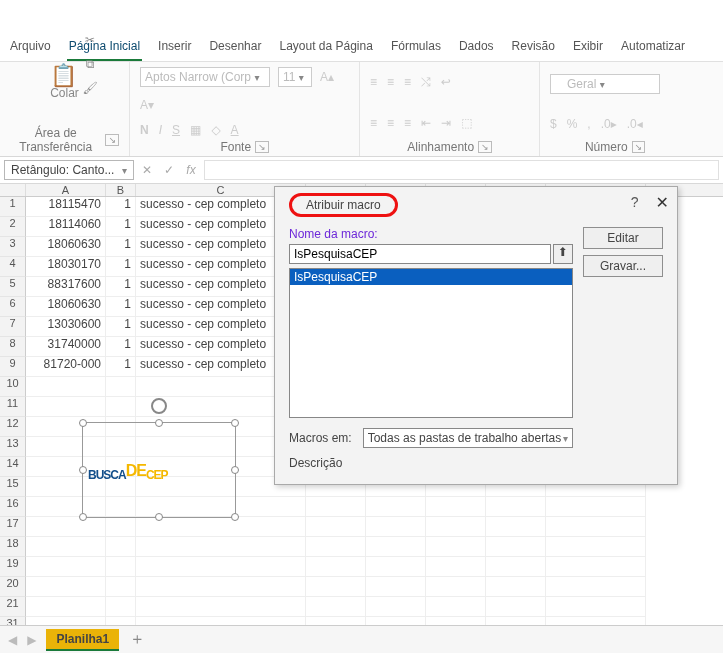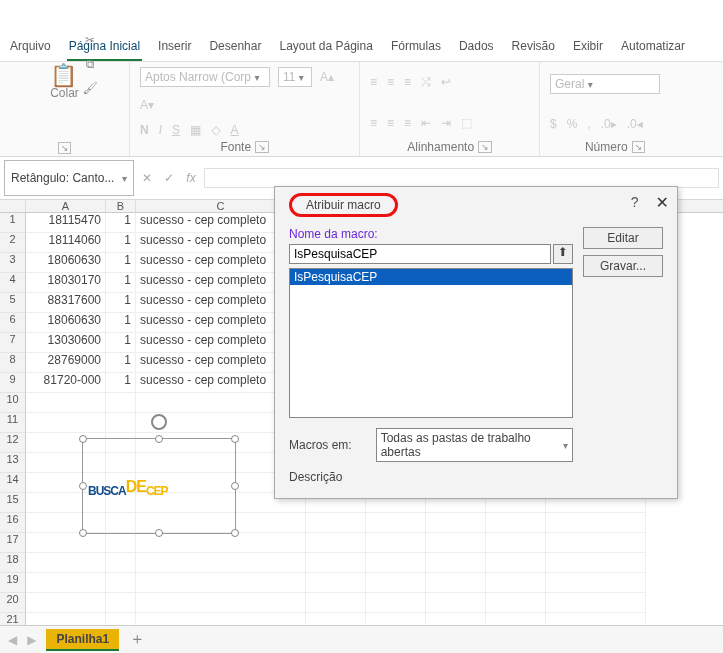--- a/index.html
+++ b/index.html
@@ -9,25 +9,25 @@
   .ribbon-tabs { display: flex; gap: 14px; padding: 4px 8px 0 8px; border-bottom: 1px solid #e0e0e0; }
   .ribbon-tabs span { padding: 4px 2px 6px 2px; cursor: pointer; color: #555; margin-top: 31px; }
   .ribbon-tabs .active { color: #0c4a6e; border-bottom: 2px solid #1a7a3a; }
   .ribbon-body { display: flex; background: #fafafa; border-bottom: 1px solid #d8d8d8; height: 95px; }
   .rgroup { border-right: 1px solid #e4e4e4; padding: 4px 10px 2px 10px; display: flex; flex-direction: column; justify-content: space-between; }
   .rgroup .label { text-align: center; color: #777; font-size: 11px; padding-top: 2px; display:flex; justify-content:center; align-items:center; gap:4px;}
   .rgroup .content { display:flex; align-items:center; gap:8px; flex:1; color:#b9b9b9; }
   .btn-ico { width:20px; height:20px; display:inline-flex; align-items:center; justify-content:center; color:#888; }
   .font-select { border:1px solid #ccc; color:#bbb; padding:2px 4px; width:130px; background:#fff;}
   .small-select { border:1px solid #ccc; color:#bbb; padding:2px 4px; width:34px; background:#fff;}
-  .gen-select { border:1px solid #ccc; color:#bbb; padding:2px 4px; width:110px; background:#fff;}
+  .gen-select { border:1px solid #ccc; color:#bbb; padding:2px 16px; width:110px; background:#fff;}
 
   
   .fbar { display:flex; align-items:center; border-bottom:1px solid #d8d8d8; padding:3px 4px; gap:4px; }
-  .namebox { border:1px solid #b7b7b7; background:#fff; width:130px; padding:10px 6px; display:flex; align-items:center; justify-content:space-between; color:#444;}
+  .namebox { border:1px solid #b7b7b7; background:#fff; width:130px; padding:2px 6px; display:flex; align-items:center; justify-content:space-between; color:#444;}
   .fbar .tool { width:18px; text-align:center; color:#aaa; cursor:pointer; }
   .formula-input { border:1px solid #e0e0e0; flex:1; height:20px; background:#fff; }
 
   
   .grid { position:relative; }
   .colheads { display:flex; border-bottom:1px solid #ccc; background:#f3f3f3; }
   .colheads div { border-right:1px solid #ddd; text-align:center; color:#555; font-size:11px; }
   .rowhead { width:26px; text-align:center; border-right:1px solid #ccc; border-bottom:1px solid #e5e5e5; background:#f3f3f3; color:#555; font-size:11px; }
   .row { display:flex; height:20px; }
   .cell { border-right:1px solid #eee; border-bottom:1px solid #eee; padding:0 4px; overflow:hidden; white-space:nowrap; }
@@ -60,21 +60,21 @@
   .dlg-body { padding:10px 14px 14px 14px; display:flex; gap:10px; }
   .dlg-left { flex:1; }
   .dlg-right { width:80px; display:flex; flex-direction:column; gap:6px; }
   .lbl { display:block; margin-bottom:3px; color:#6d28d9; }
   .txt { width:100%; border:1px solid #878787; background:#fff; padding:2px 4px; }
   .inrow { display:flex; gap:2px; margin-bottom:4px; }
   .upbtn { width:22px; border:1px solid #878787; background:#eee; text-align:center; cursor:pointer; }
   .listbox { width:100%; height:150px; border:1px solid #878787; background:#fff; overflow:auto; }
   .listbox .item { background:#0a5fbf; color:#fff; padding:1px 4px; }
   .btn { border:1px solid #8e8e8e; background:#efefef; padding:3px 0; text-align:center; cursor:pointer; }
-  .macrow { display:flex; align-items:center; gap:24px; margin-top:10px; }
+  .macrow { display:flex; align-items:center; gap:11px; margin-top:10px; }
   .sel { border:1px solid #888; background:#fff; padding:2px 4px; flex:1; display:flex; justify-content:space-between; align-items:center; }
   .dlg-foot { display:flex; justify-content:flex-end; gap:14px; padding:0 14px 14px 14px; }
   .ok-wrap { border:3px solid #e11; border-radius:8px; padding:4px; }
   .ok-btn { border:2px solid #0a5fbf; background:#eaeaea; padding:3px 24px; cursor:pointer; }
 
   
   .sheet-tabs { position:absolute; bottom:0; left:0; right:0; display:flex; align-items:center; border-top:1px solid #ccc; background:#f6f6f6; height:28px; padding:0 8px; gap:10px;}
   .sheet-tabs .nav { color:#bbb; }
   .sheet-tabs .tab { border-bottom:2px solid #1a7a3a; padding:3px 10px; font-weight:600; background:#eab308; }
   .sheet-tabs .add { color:#888; font-size:16px; cursor:pointer; }
@@ -102,20 +102,21 @@
     <div class="content" style="flex-direction:column;gap:0">
       <span class="btn-ico" style="font-size:22px">📋</span>
       <span style="color:#888">Colar</span>
     </div>
     <div class="content" style="position:absolute;left:80px;top:30px;flex-direction:column;gap:4px">
       <span class="btn-ico">✂</span>
       <span class="btn-ico">⧉</span>
       <span class="btn-ico">🖌</span>
     </div>
     <div class="label">
+        <span>Área de Transferência</span>
         <span class="tiny-launcher">↘</span>
       </div>
   </div>
   <div class="rgroup" style="width:230px">
     <div class="content" style="flex-wrap:wrap">
       <div class="font-select"><span>Aptos Narrow (Corp</span> <span class="chev">▾</span></div>
       <div class="small-select"><span>11</span> <span class="chev">▾</span></div>
       <span style="color:#ccc">A▴</span>
       <span style="color:#ccc">A▾</span>
       <div style="width:100%;display:flex;gap:10px;color:#ccc">
@@ -267,21 +268,21 @@
   <div class="cell wB">1</div>
   <div class="cell wC">sucesso - cep completo</div>
   <div class="cell wD"></div>
   <div class="cell wE"></div>
   <div class="cell wF"></div>
   <div class="cell wG"></div>
   <div class="cell wH"></div>
       </div>
       <div class="row">
         <div class="rowhead">8</div>
-  <div class="cell wA">28769000</div>
+  <div class="cell wA">31740000</div>
   <div class="cell wB">1</div>
   <div class="cell wC">sucesso - cep completo</div>
   <div class="cell wD"></div>
   <div class="cell wE"></div>
   <div class="cell wF"></div>
   <div class="cell wG"></div>
   <div class="cell wH"></div>
       </div>
       <div class="row">
         <div class="rowhead">9</div>

